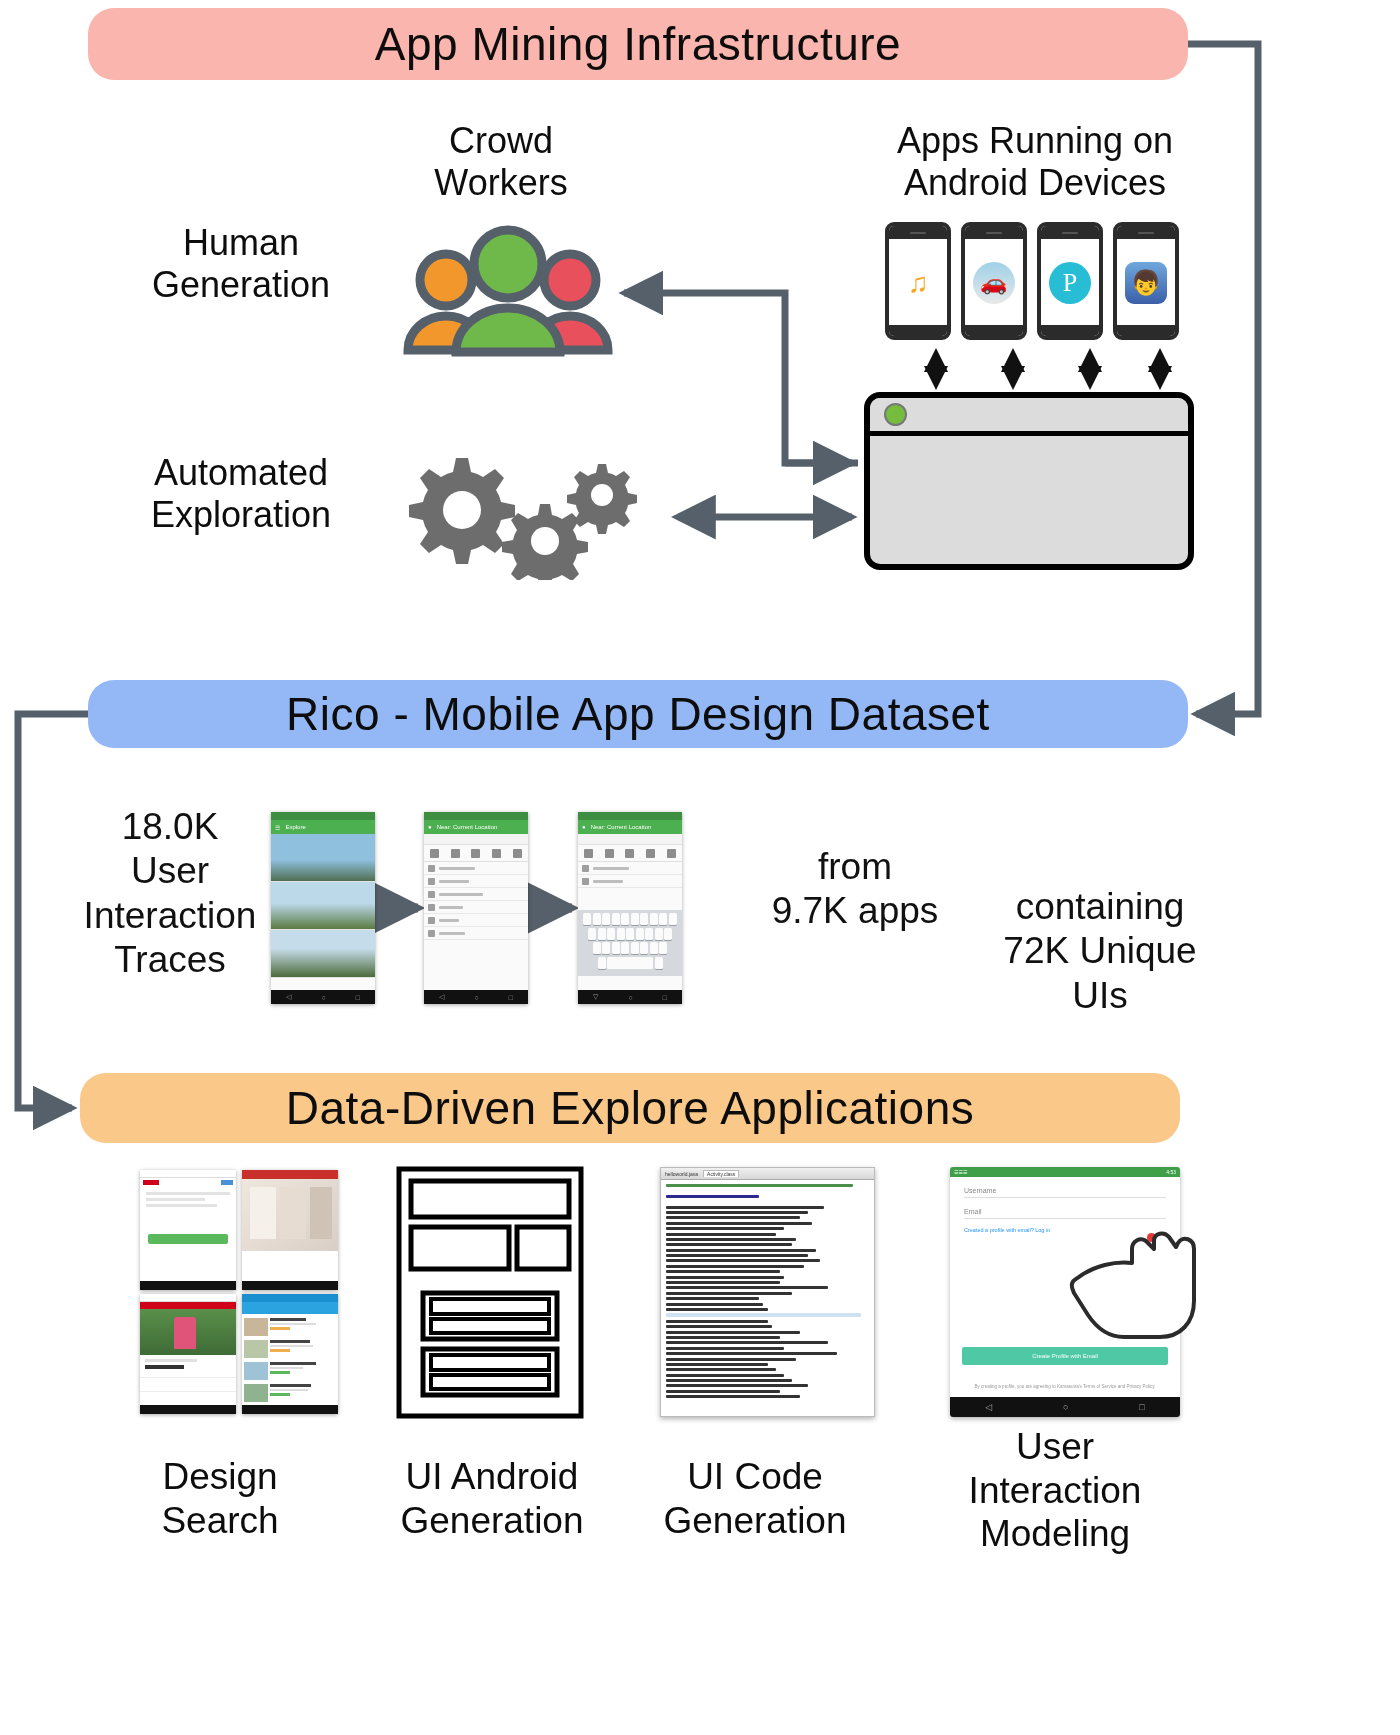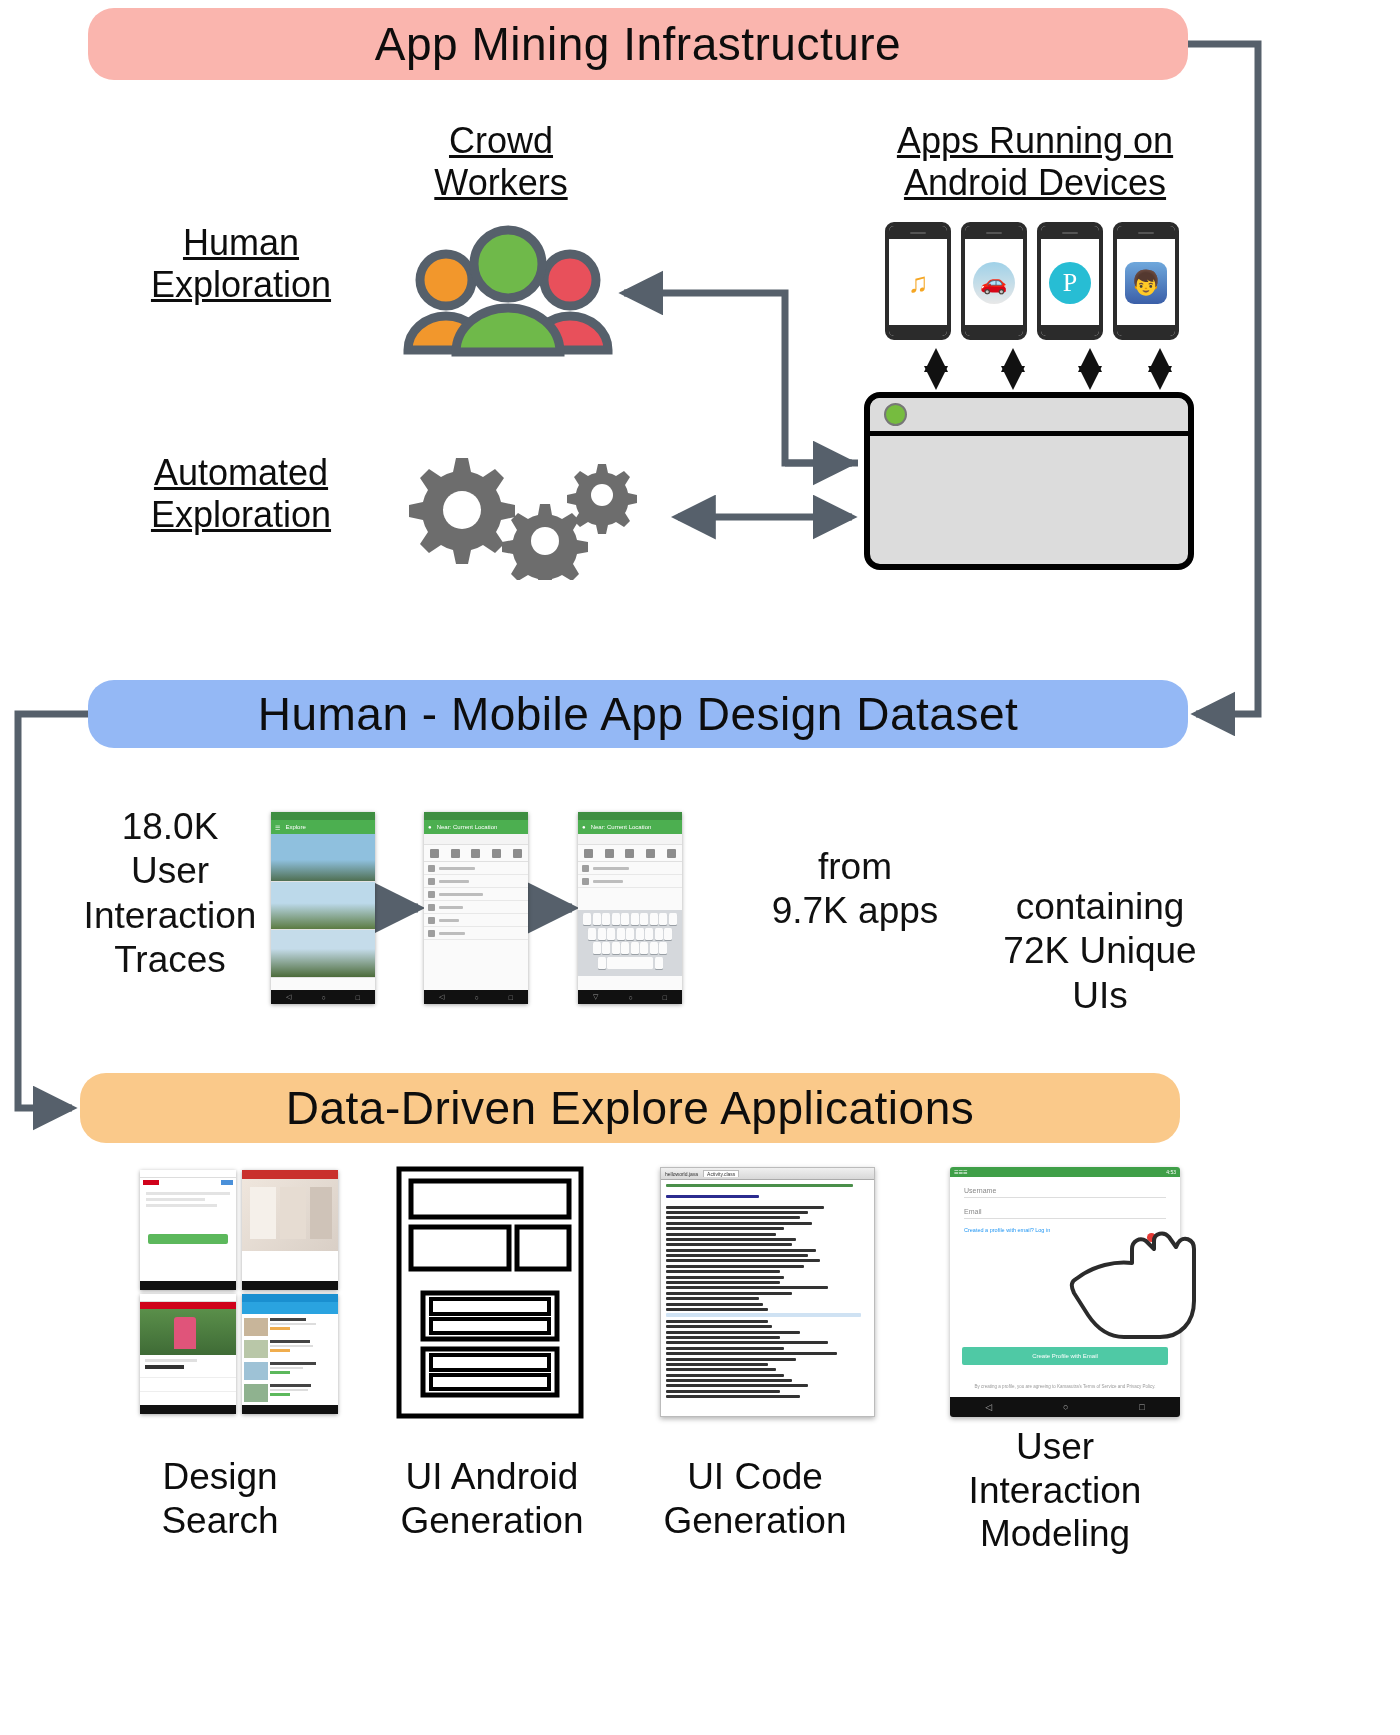--- a/index.html
+++ b/index.html
@@ -41,21 +41,20 @@
   }
 
   
   .label {
     position: absolute;
     text-align: center;
     font-size: 36px;
     line-height: 1.18;
     color: #0d0d0d;
     white-space: pre-line;
-    text-decoration: underline;
   }
   #label-human-exploration { left: 96px; top: 222px; width: 290px; }
   #label-automated-exploration { left: 96px; top: 452px; width: 290px; }
   #label-crowd-workers { left: 370px; top: 120px; width: 262px; }
   #label-apps-running { left: 845px; top: 120px; width: 380px; }
 
   #label-traces {
     position: absolute; left: 70px; top: 805px; width: 200px;
     text-align: center; font-size: 37px; line-height: 1.2; white-space: pre-line;
   }
@@ -221,29 +220,29 @@
 
   <line x1="386" y1="908" x2="418" y2="908" stroke="#56606b" stroke-width="9" marker-end="url(#ah)"></line>
   <line x1="540" y1="908" x2="572" y2="908" stroke="#56606b" stroke-width="9" marker-end="url(#ah)"></line>
 </svg>
 
 <div class="banner" id="banner-mining">
   <span>App Mining Infrastructure</span>
 </div>
 
 <div class="banner" id="banner-rico">
-  <span>Human - Mobile App Design Dataset</span>
+  <span>Rico - Mobile App Design Dataset</span>
 </div>
 
 <div class="banner" id="banner-apps">
   <span>Data-Driven Explore Applications</span>
 </div>
 
 <div class="label" id="label-human-exploration">Human
-Exploration</div>
+Generation</div>
 
 <div class="label" id="label-automated-exploration">Automated
 Exploration</div>
 
 <div class="label" id="label-crowd-workers">Crowd
 Workers</div>
 
 <div class="label" id="label-apps-running">Apps Running on
 Android Devices</div>
 

